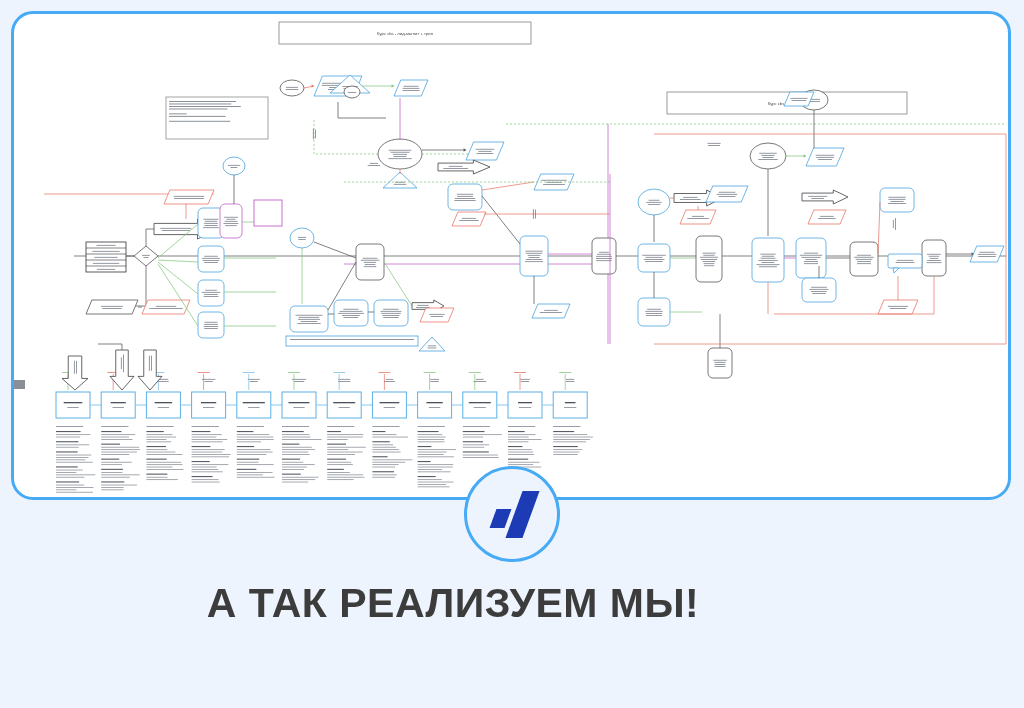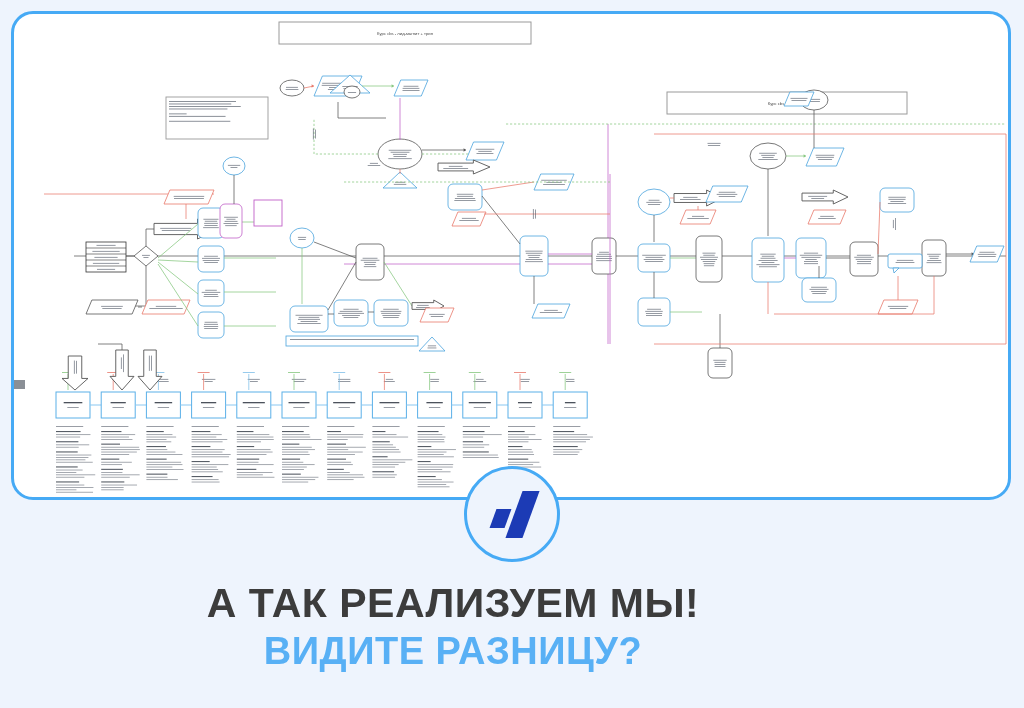--- a/index.html
+++ b/index.html
@@ -1093,14 +1093,13 @@
 
 </div>
 
 <div id="logo-badge">
   <div class="mark-small"></div>
   <div class="mark-large"></div>
 </div>
 
 <div id="headline">
   <div id="headline-line1">А ТАК РЕАЛИЗУЕМ МЫ!</div>
-  <div id="headline-line2">ВИДИТЕ РАЗНИЦУ?</div>
 </div>
 
 </body></html>

